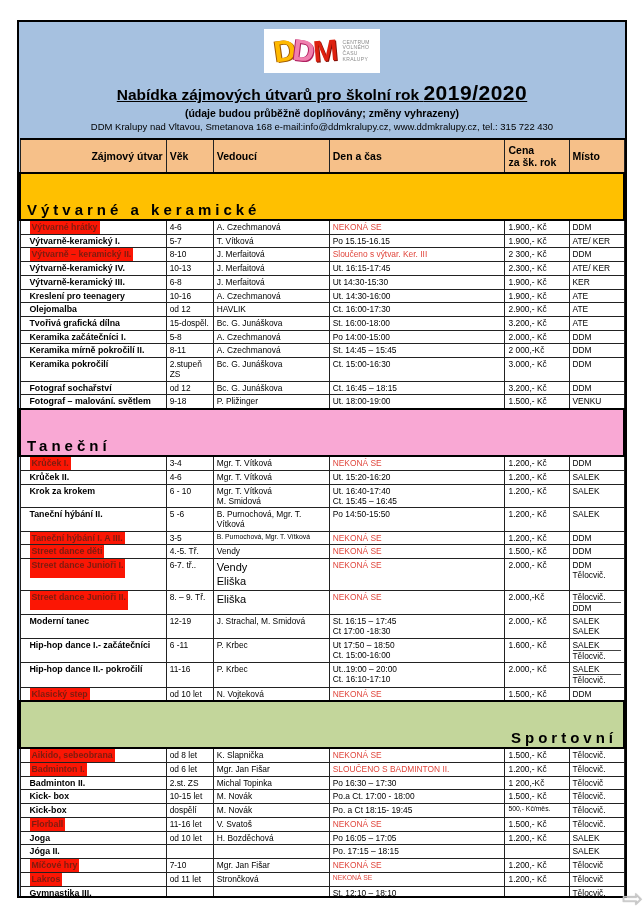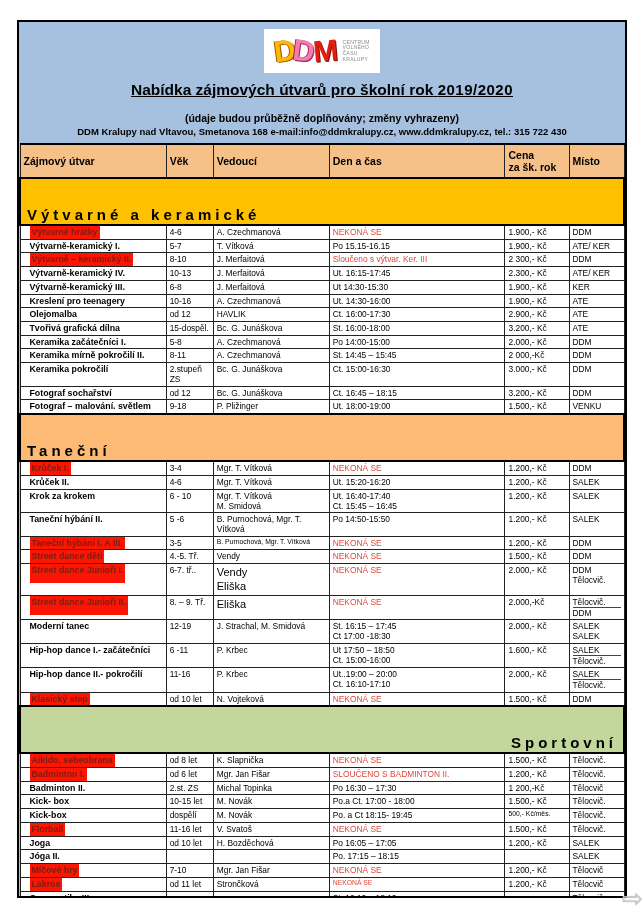--- a/index.html
+++ b/index.html
@@ -21,32 +21,32 @@
     width:116px; height:44px; background:#fff; margin:0 auto;
     display:flex; align-items:center; justify-content:center; gap:1px;
   }
   .logo-letter { font-weight:bold; font-size:30px; line-height:1; display:inline-block; }
   .logo-d1 { color:#ffb900; transform:rotate(-8deg); text-shadow:1px 1px 0 #a05a00, -1px 0 0 #a05a00; }
   .logo-d2 { color:#f07fae; transform:rotate(7deg); text-shadow:1px 1px 0 #b02060, -1px 0 0 #b02060; margin-left:-4px; }
   .logo-m  { color:#dd200f; transform:rotate(-5deg); text-shadow:1px 1px 0 #7d0d05; margin-left:-3px; }
   .logo-caption { margin-left:4px; text-align:left; }
   .logo-caption div { font-size:5px; line-height:1.15; color:#8a8a8a; letter-spacing:.3px; }
   .title { margin-top:8px; font-size:15.5px; font-weight:bold; text-decoration:underline; }
-  .title .year { font-size:15px; letter-spacing:.5px; }
-  .subtitle { margin-top:13px; font-size:10.5px; font-weight:bold; }
-  .contact { margin-top:2px; margin-bottom:6px; font-size:9.5px; font-weight:bold; }
+  .title .year { font-size:21px; letter-spacing:.5px; }
+  .subtitle { margin-top:2px; font-size:10.5px; font-weight:bold; }
+  .contact { margin-top:2px; margin-bottom:6px; font-size:9.5px; font-weight:normal; }
   
   table { width:100%; border-collapse:collapse; table-layout:fixed; flex:0 0 auto; }
   th, td { border:1px solid #222; padding:1px 3px; vertical-align:top; overflow:hidden; }
   thead th {
     background:#f6c089; font-size:10.5px; font-weight:bold; text-align:left;
     height:34px; vertical-align:middle; white-space:pre-line; line-height:1.15;
     border-top:2px solid #000; border-bottom:2px solid #000;
   }
-  thead th.cen { text-align:left; }
+  thead th.cen { text-align:right; }
   tr.section-row td {
     padding:28px 6px 2px 6px; font-size:15px; font-weight:bold; letter-spacing:4px;
     border:2px solid #000; line-height:1;
   }
   tbody td { font-size:8.4px; line-height:1.22; background:#fff; }
   td.c-name { font-weight:bold; font-size:8.8px; padding-left:9px; }
   .hl { background:#fb1604; color:#7d1c10; display:inline; padding:8px 2px; }
   td.c-time.red { color:#e0463c; }
   td.small, td .small { font-size:6.8px; }
   td.big { font-size:11px; line-height:1.3; }
@@ -349,21 +349,21 @@
       <span>Ut. 18:00-19:00</span>
       
     </td>
     <td class="c-price">1.500,- Kč</td>
     <td class="c-place">
       <span>VENKU</span>
       
     </td>
   </tr>
         <tr class="section-row">
-    <td colspan="6" style="background: #fdba74;">
+    <td colspan="6" style="background: #f9a8d4;">
       <span>Taneční</span>
     </td>
   </tr>
         <tr>
     <td class="c-name">
       <span class="hl">Krůček I.</span>
     </td>
     <td class="c-age">3-4</td>
     <td class="c-leader">
       <span>Mgr. T. Vítková</span>

